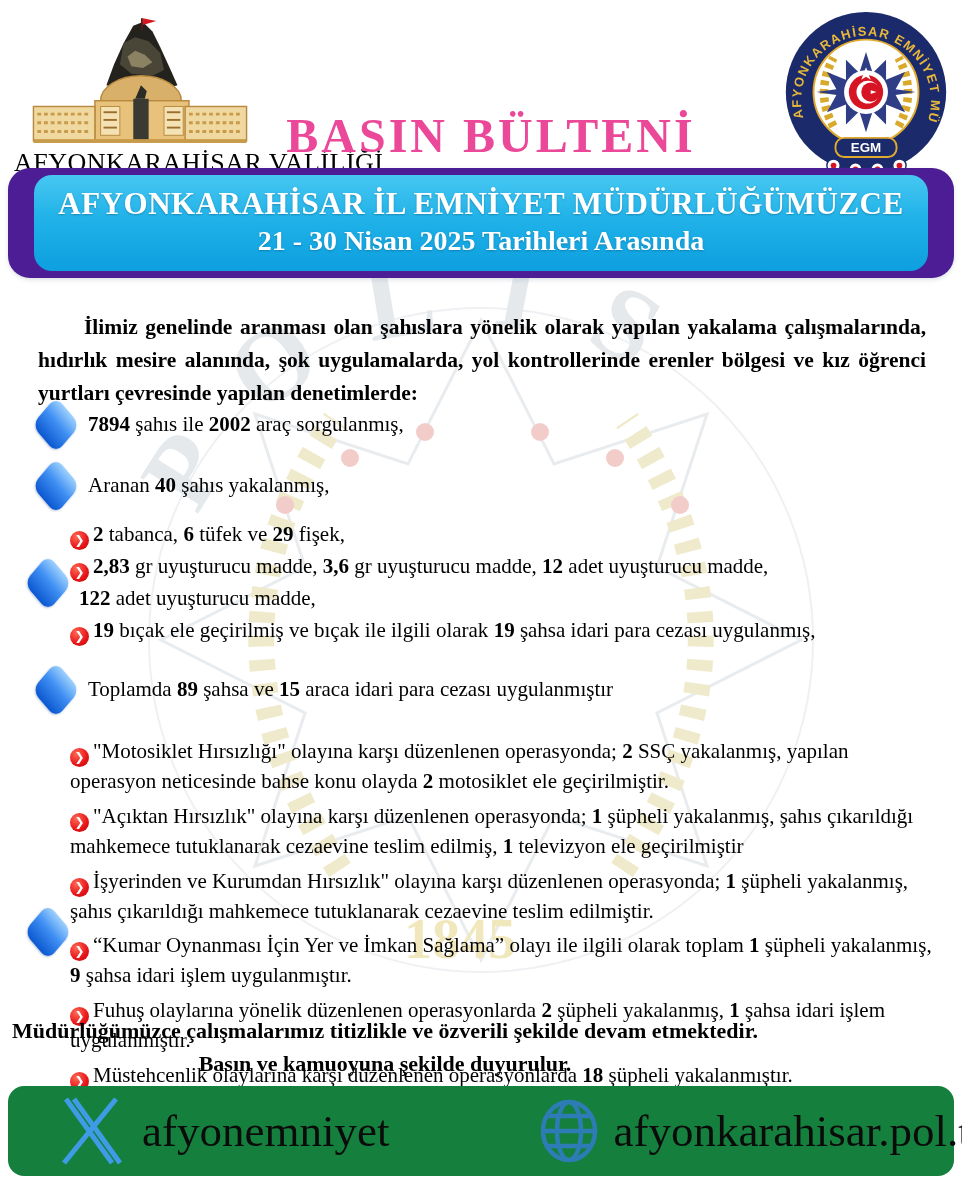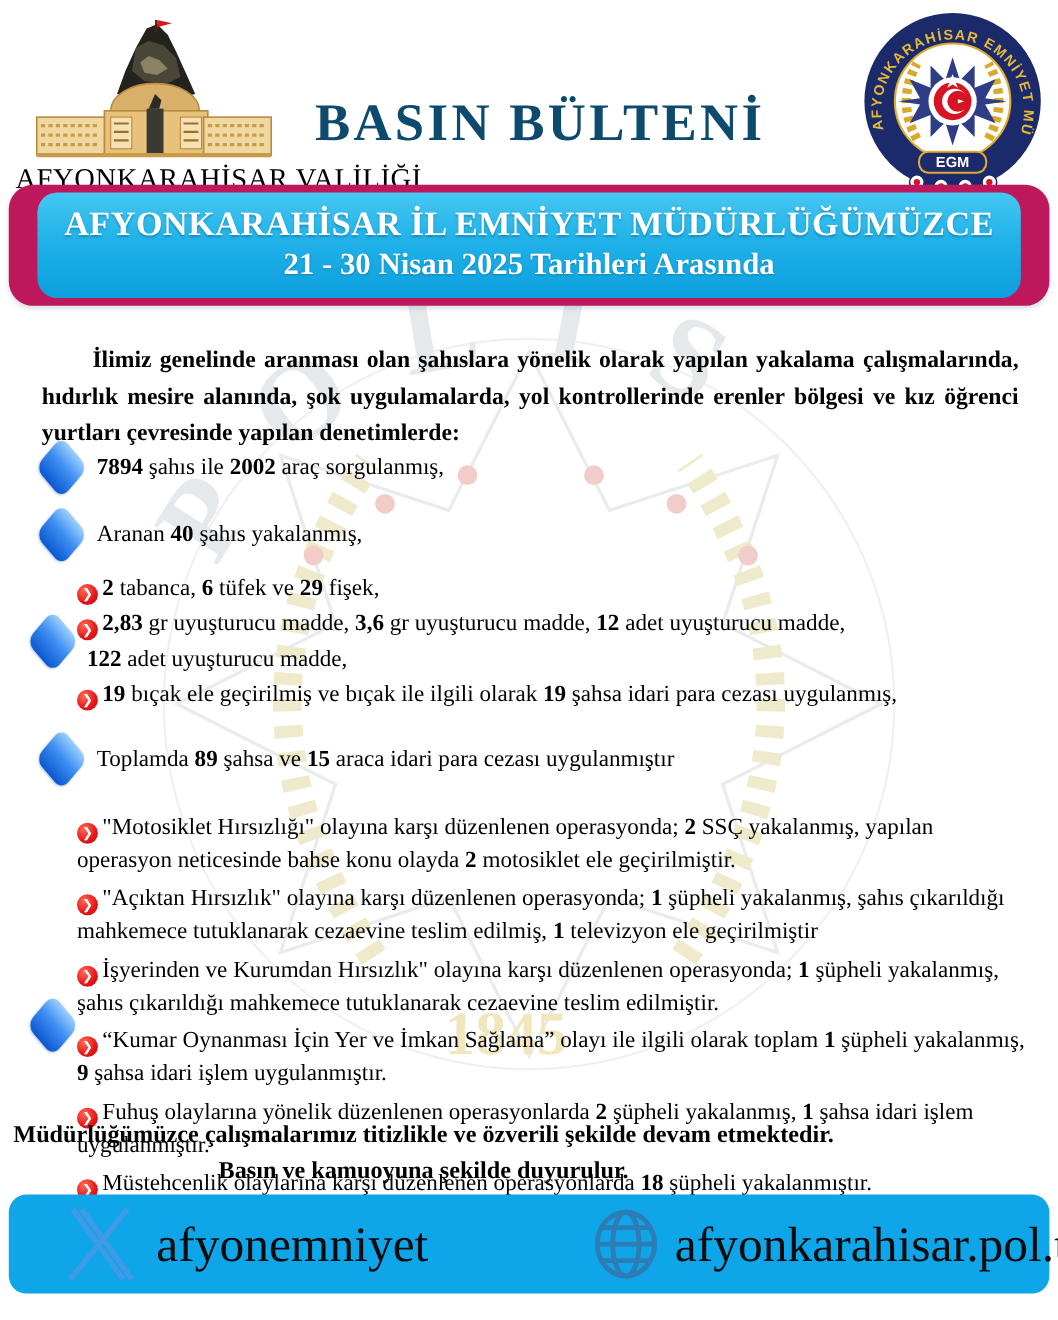--- a/index.html
+++ b/index.html
@@ -4,25 +4,25 @@
 <style>
   html,body{margin:0;padding:0;background:#fff;}
   .page{position:relative;width:962px;height:1200px;background:#ffffff;overflow:hidden;
         font-family:"Liberation Serif","DejaVu Serif",serif;color:#000;}
   
   .wm{position:absolute;left:0;top:0;width:962px;height:1200px;opacity:.75;pointer-events:none;}
   
   .hdr-left{position:absolute;left:14px;top:18px;width:252px;text-align:center;}
   .hdr-left svg{display:block;margin:0 auto;}
   .hdr-left .caption{font-size:26px;letter-spacing:.5px;margin-top:2px;white-space:nowrap;}
-  .press-title{position:absolute;left:256px;top:84px;width:470px;text-align:center;
-               font-size:48px;font-weight:bold;color:#0c4a6e;letter-spacing:3px;white-space:nowrap;}
+  .press-title{position:absolute;left:256px;top:108px;width:470px;text-align:center;
+               font-size:48px;font-weight:bold;color:#ec4899;letter-spacing:3px;white-space:nowrap;}
   .emblem{position:absolute;right:10px;top:10px;}
   
-  .banner-card{position:absolute;left:8px;top:168px;width:946px;height:110px;background:#be185d;
+  .banner-card{position:absolute;left:8px;top:168px;width:946px;height:110px;background:#4c1d95;
                border-radius:22px;box-shadow:0 2px 4px rgba(120,140,160,.25);}
   .banner{position:absolute;left:26px;top:7px;width:894px;height:96px;border-radius:18px;
           background:linear-gradient(180deg,#47c7f2 0%,#20b2e8 45%,#0d9fdf 100%);
           text-align:center;color:#fff;}
   .banner .l1{font-size:31px;font-weight:bold;margin-top:11px;letter-spacing:.5px;
               text-shadow:0 1px 2px rgba(0,60,90,.35);white-space:nowrap;}
   .banner .l2{font-size:28px;font-weight:bold;margin-top:3px;text-shadow:0 1px 2px rgba(0,60,90,.35);}
   
   .intro{position:absolute;left:38px;top:289px;width:888px;font-size:21.5px;font-weight:bold;
          line-height:1.55;text-align:justify;text-indent:46px;}
@@ -45,21 +45,21 @@
   .b-group p.cont{padding-left:9px;}
   .b-group.seizures p{margin-bottom:2px;}
   .redb{display:inline-flex;width:19px;height:19px;border-radius:50%;
         background:radial-gradient(circle at 35% 30%,#ff6a55,#e61418 60%,#bb0d11 100%);
         color:#fff;font-size:12px;font-weight:bold;align-items:center;justify-content:center;
         margin-right:4px;vertical-align:-3px;font-family:"DejaVu Sans",sans-serif;}
   
   .closing{position:absolute;left:0;top:1014px;width:770px;text-align:center;
            font-size:22px;font-weight:bold;line-height:1.5;}
   
-  .footer{position:absolute;left:8px;top:1086px;width:946px;height:90px;background:#0ea5e9;
+  .footer{position:absolute;left:8px;top:1086px;width:946px;height:90px;background:#15803d;
           border-radius:16px;display:flex;align-items:center;padding:0;box-sizing:border-box;}
   .f-item{display:flex;align-items:center;}
   .f-item.x{margin-left:46px;}
   .f-item.web{margin-left:150px;}
   .f-item .label{font-size:45px;color:#0b0b0b;margin-left:14px;white-space:nowrap;}
 </style>
 </head>
 <body>
 
 <div class="page">

